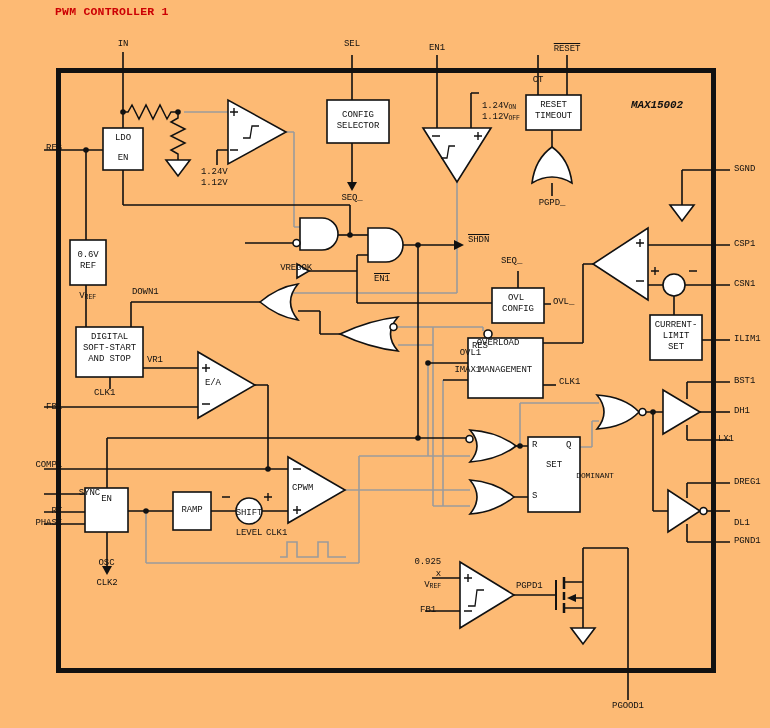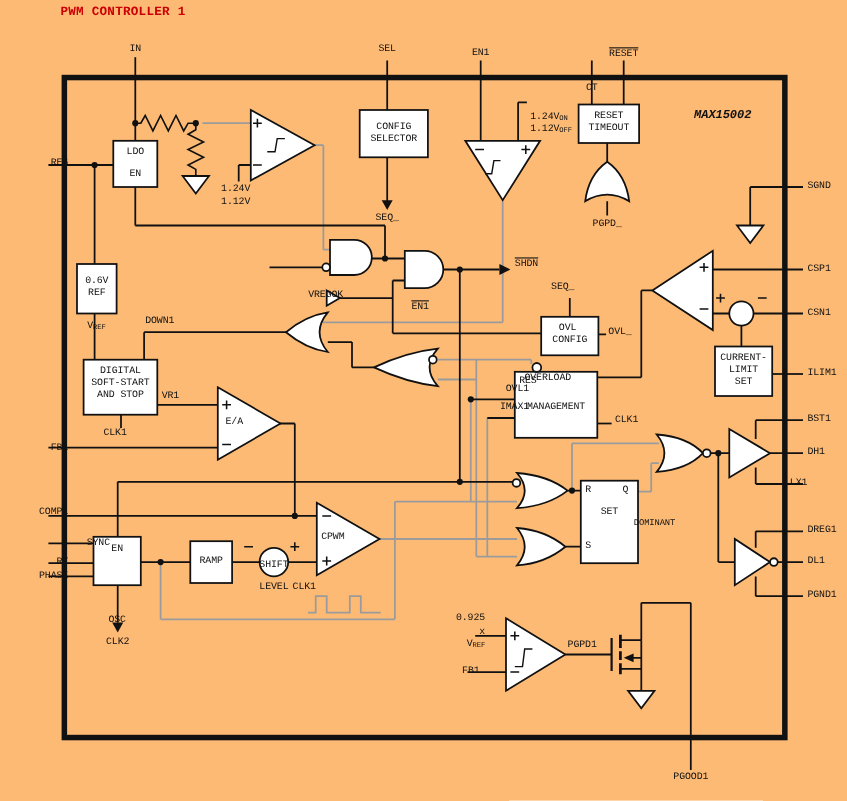--- a/index.html
+++ b/index.html
@@ -208,21 +208,21 @@
 <div class="lbl r" style="left:0;top:518px;width:46px;">PHASE</div>
 
 <div class="lbl" style="left:734px;top:164px;">SGND</div>
 <div class="lbl" style="left:734px;top:239px;">CSP1</div>
 <div class="lbl" style="left:734px;top:279px;">CSN1</div>
 <div class="lbl" style="left:734px;top:334px;">ILIM1</div>
 <div class="lbl" style="left:734px;top:376px;">BST1</div>
 <div class="lbl" style="left:734px;top:406px;">DH1</div>
 <div class="lbl" style="left:718px;top:434px;">LX1</div>
 <div class="lbl" style="left:734px;top:477px;">DREG1</div>
-<div class="lbl" style="left:734px;top:505px;">DL1</div>
+<div class="lbl" style="left:734px;top:518px;">DL1</div>
 <div class="lbl" style="left:734px;top:536px;">PGND1</div>
 <div class="lbl c" style="left:602px;top:701px;width:52px;">PGOOD1</div>
 
 <div class="lbl c" style="left:103px;top:133px;width:40px;">LDO</div>
 <div class="lbl c" style="left:103px;top:153px;width:40px;">EN</div>
 <div class="lbl" style="left:201px;top:167px;">1.24V</div>
 <div class="lbl" style="left:201px;top:178px;">1.12V</div>
 <div class="lbl c" style="left:327px;top:110px;width:62px;">CONFIG</div>
 <div class="lbl c" style="left:327px;top:121px;width:62px;">SELECTOR</div>
 <div class="lbl c" style="left:336px;top:193px;width:32px;">SEQ_</div>

